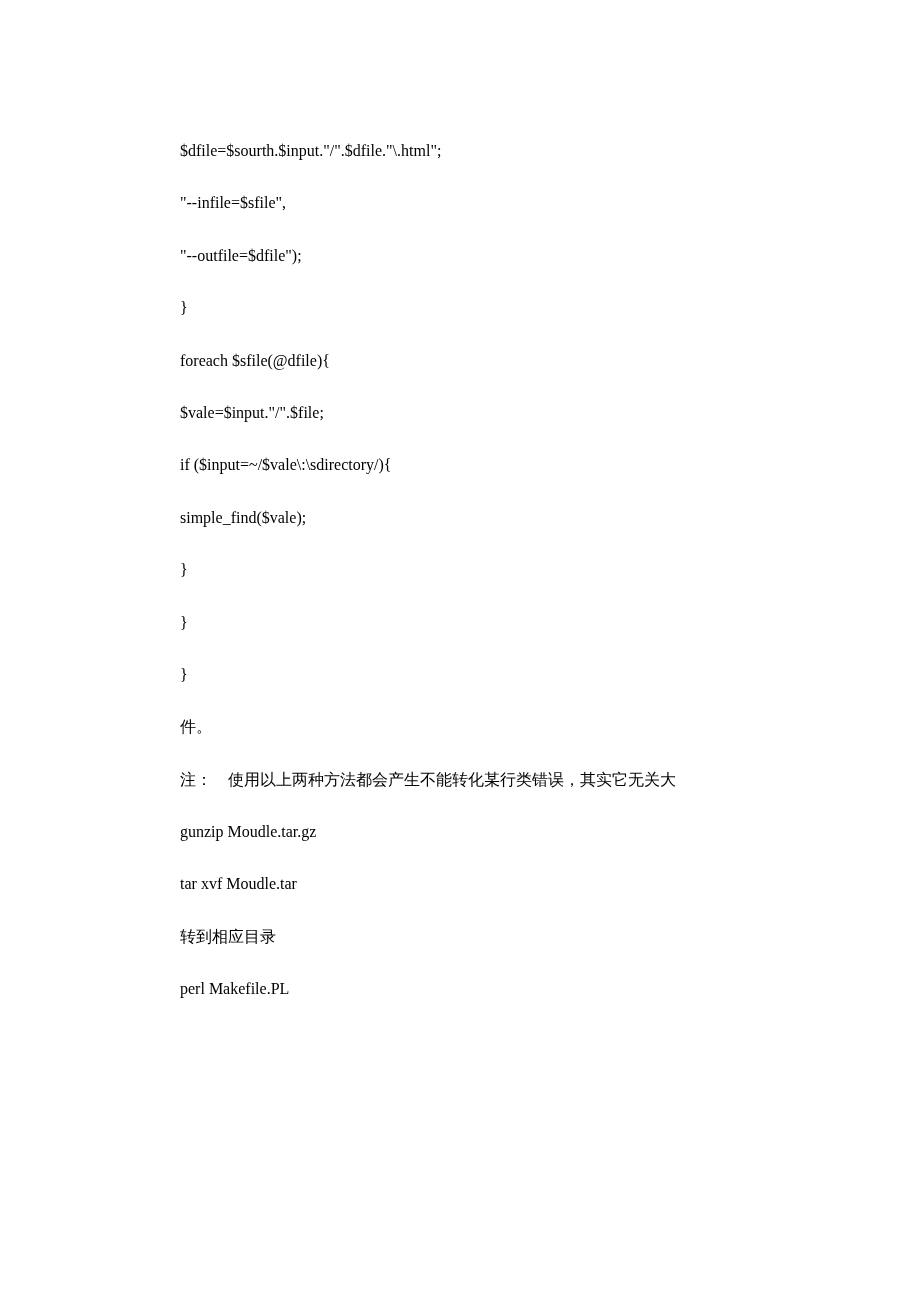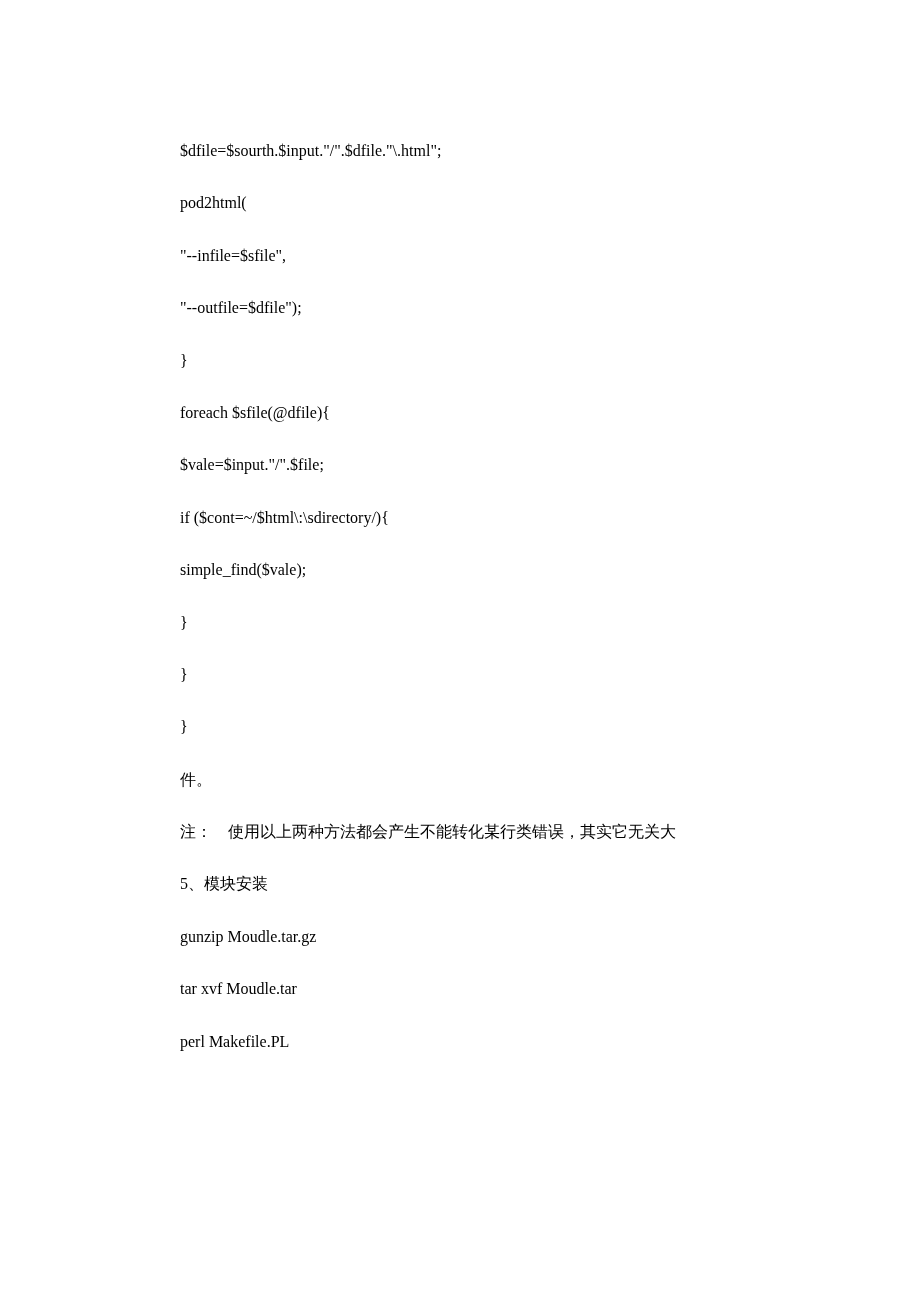--- a/index.html
+++ b/index.html
@@ -21,30 +21,29 @@
     line-height: 1.4;
     margin-bottom: 30px;
     white-space: pre-wrap;
   }
 </style>
 </head>
 <body>
 
 <div class="page">
   <div class="line">$dfile=$sourth.$input."/".$dfile."\.html";</div>
-  <div class="line">pod2html(</div>
   <div class="line">"--infile=$sfile",</div>
   <div class="line">"--outfile=$dfile");</div>
   <div class="line">}</div>
   <div class="line">foreach $sfile(@dfile){</div>
   <div class="line">$vale=$input."/".$file;</div>
-  <div class="line">if ($cont=~/$html\:\sdirectory/){</div>
+  <div class="line">if ($input=~/$vale\:\sdirectory/){</div>
   <div class="line">simple_find($vale);</div>
   <div class="line">}</div>
   <div class="line">}</div>
   <div class="line">}</div>
   <div class="line">件。</div>
   <div class="line">注：　使用以上两种方法都会产生不能转化某行类错误，其实它无关大</div>
-  <div class="line">5、模块安装</div>
   <div class="line">gunzip Moudle.tar.gz</div>
   <div class="line">tar xvf Moudle.tar</div>
+  <div class="line">转到相应目录</div>
   <div class="line">perl Makefile.PL</div>
 </div>
 
 </body></html>

